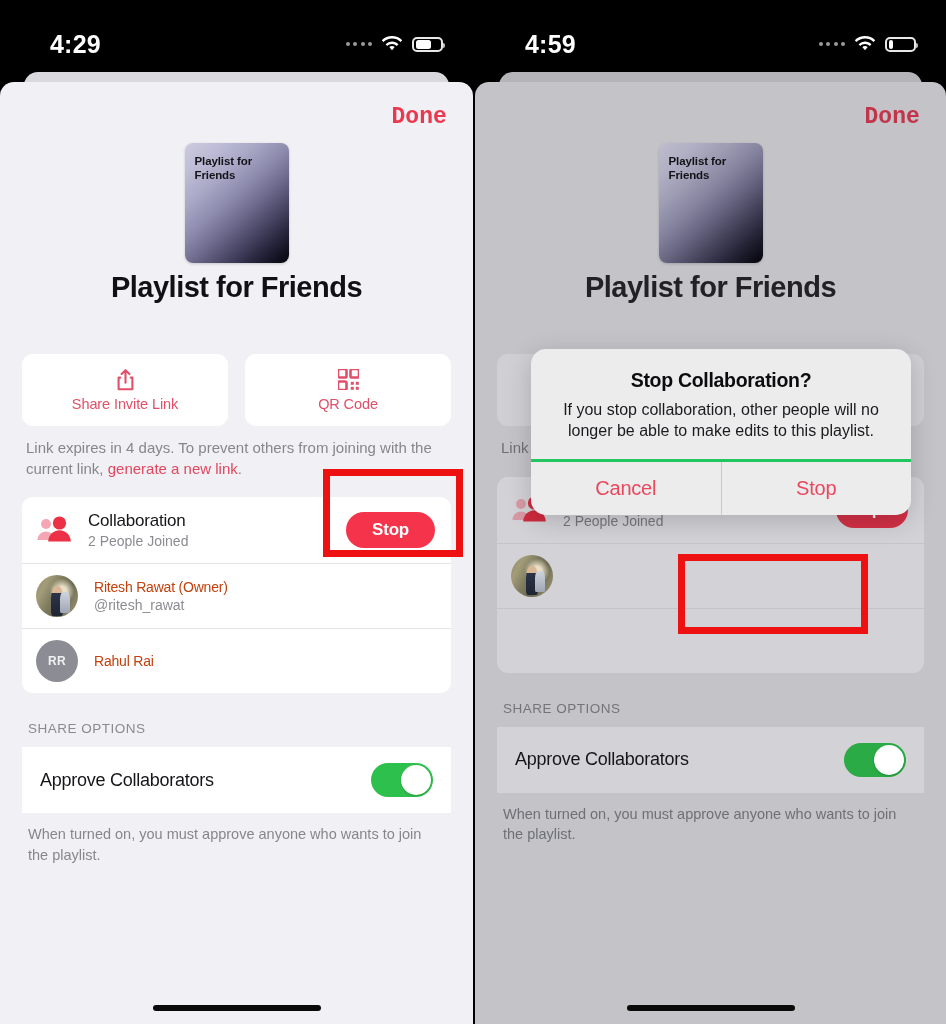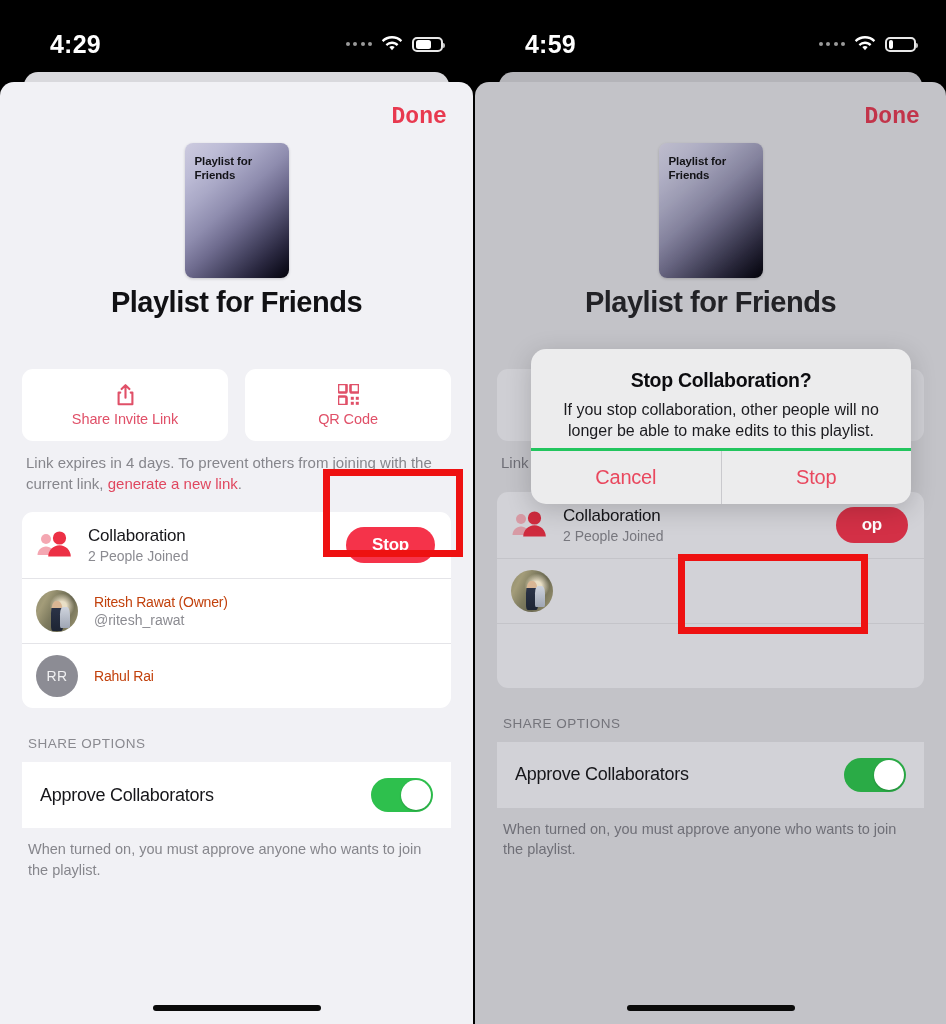--- a/index.html
+++ b/index.html
@@ -61,21 +61,21 @@
 
   .done-row { display: flex; justify-content: flex-end; padding: 22px 26px 0 0; font-family: Liberation Mono, monospace; }
   .done {
     font-size: 23px; font-weight: 700; color: #e8394f; letter-spacing: .1px;
   }
   .phone.right .done { color: #c2344a; }
 
   
   .art-wrap { display: flex; justify-content: center; margin-top: 13px; }
   .artwork {
-    width: 104px; height: 135px; border-radius: 8px;
+    width: 104px; height: 120px; border-radius: 8px;
     background: linear-gradient(138deg,
         #cdcbdf 0%, #bdbcd6 16%, #a9a8c6 30%,
         #8e8cae 45%, #6e6b8e 58%, #4a4866 71%,
         #2a2840 83%, #121121 93%, #05050c 100%);
     padding: 11px 10px; position: relative;
     box-shadow: 0 1px 3px rgba(0,0,0,.18);
   }
   .artwork .art-title {
     font-size: 11.5px; font-weight: 700; color: #131318;
     line-height: 1.22; letter-spacing: -.1px;
@@ -148,21 +148,21 @@
     width: 28%; height: 70%; border-radius: 42% 42% 18% 18%;
     background: linear-gradient(180deg, #d9b694 0 24%, #2b3347 24%, #1e2533 100%);
   }
   .avatar.photo::after {
     content: ""; position: absolute; left: 58%; top: 40%;
     width: 22%; height: 50%; border-radius: 34% 34% 12% 12%;
     background: linear-gradient(180deg, #cfd4dd 0%, #9fa6b4 100%);
   }
   .avatar.initials {
     background: #8c8c94; display: flex; align-items: center; justify-content: center;
-    color: #f0f0f2; font-size: 14px; font-weight: 400; letter-spacing: .3px;
+    color: #f0f0f2; font-size: 12px; font-weight: 700; letter-spacing: .3px;
   }
   .phone.right .avatar.initials { background: #82828a; }
   .person-name { font-size: 14px; color: #c2410c; letter-spacing: -.2px; }
   .person-handle { font-size: 14px; color: #8b8b91; margin-top: 2px; }
 
   
   .section-label {
     font-size: 13.5px; color: #8a8a90; letter-spacing: .5px;
     padding: 0 28px; margin-top: 28px; text-transform: uppercase;
   }
@@ -197,21 +197,21 @@
   }
 
   
   .alert {
     position: absolute; z-index: 50;
     left: 56px; top: 349px; width: 380px;
     background: #ececed; border-radius: 15px;
     box-shadow: 0 6px 26px rgba(0,0,0,.18);
     overflow: hidden;
   }
-  .alert-body { padding: 20px 22px 6px; text-align: center; }
+  .alert-body { padding: 20px 22px 17px; text-align: center; }
   .alert-title {
     font-size: 19.5px; font-weight: 700; color: #0c0c0f; letter-spacing: -.3px;
   }
   .alert-msg {
     font-size: 16px; line-height: 1.33; color: #1b1b1f; margin-top: 7px;
   }
   .alert-buttons { display: flex; border-top: 3px solid #22c55e; }
   .alert-btn {
     flex: 1; text-align: center; padding: 15px 0;
     font-size: 20px; color: #e9485e; letter-spacing: -.2px;

